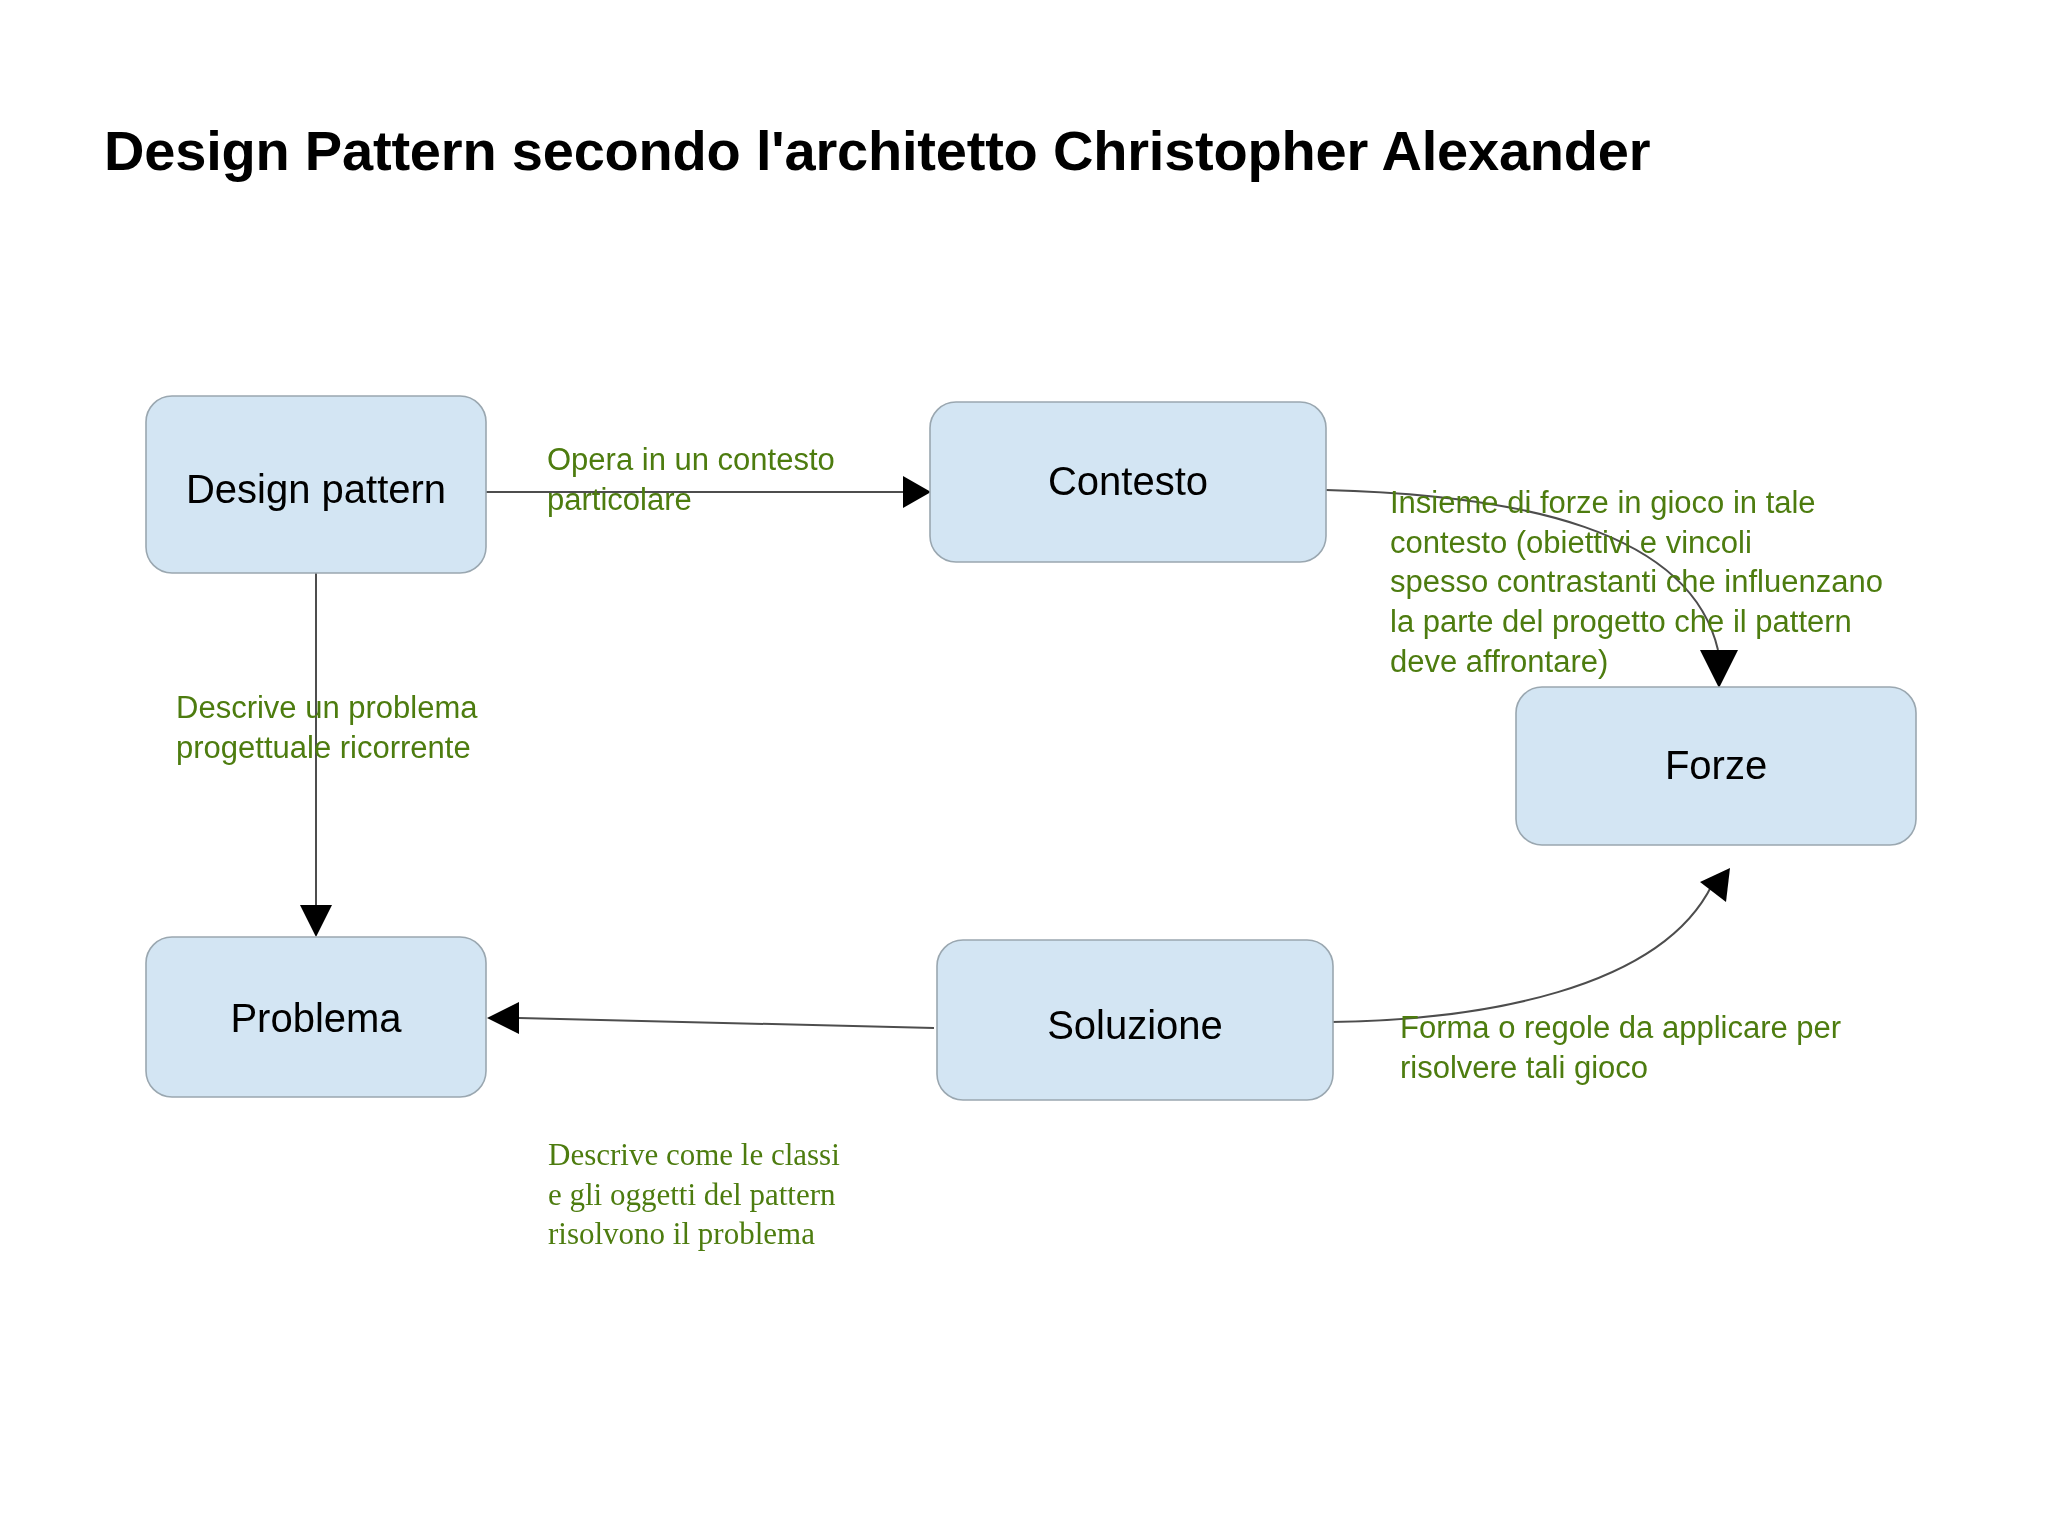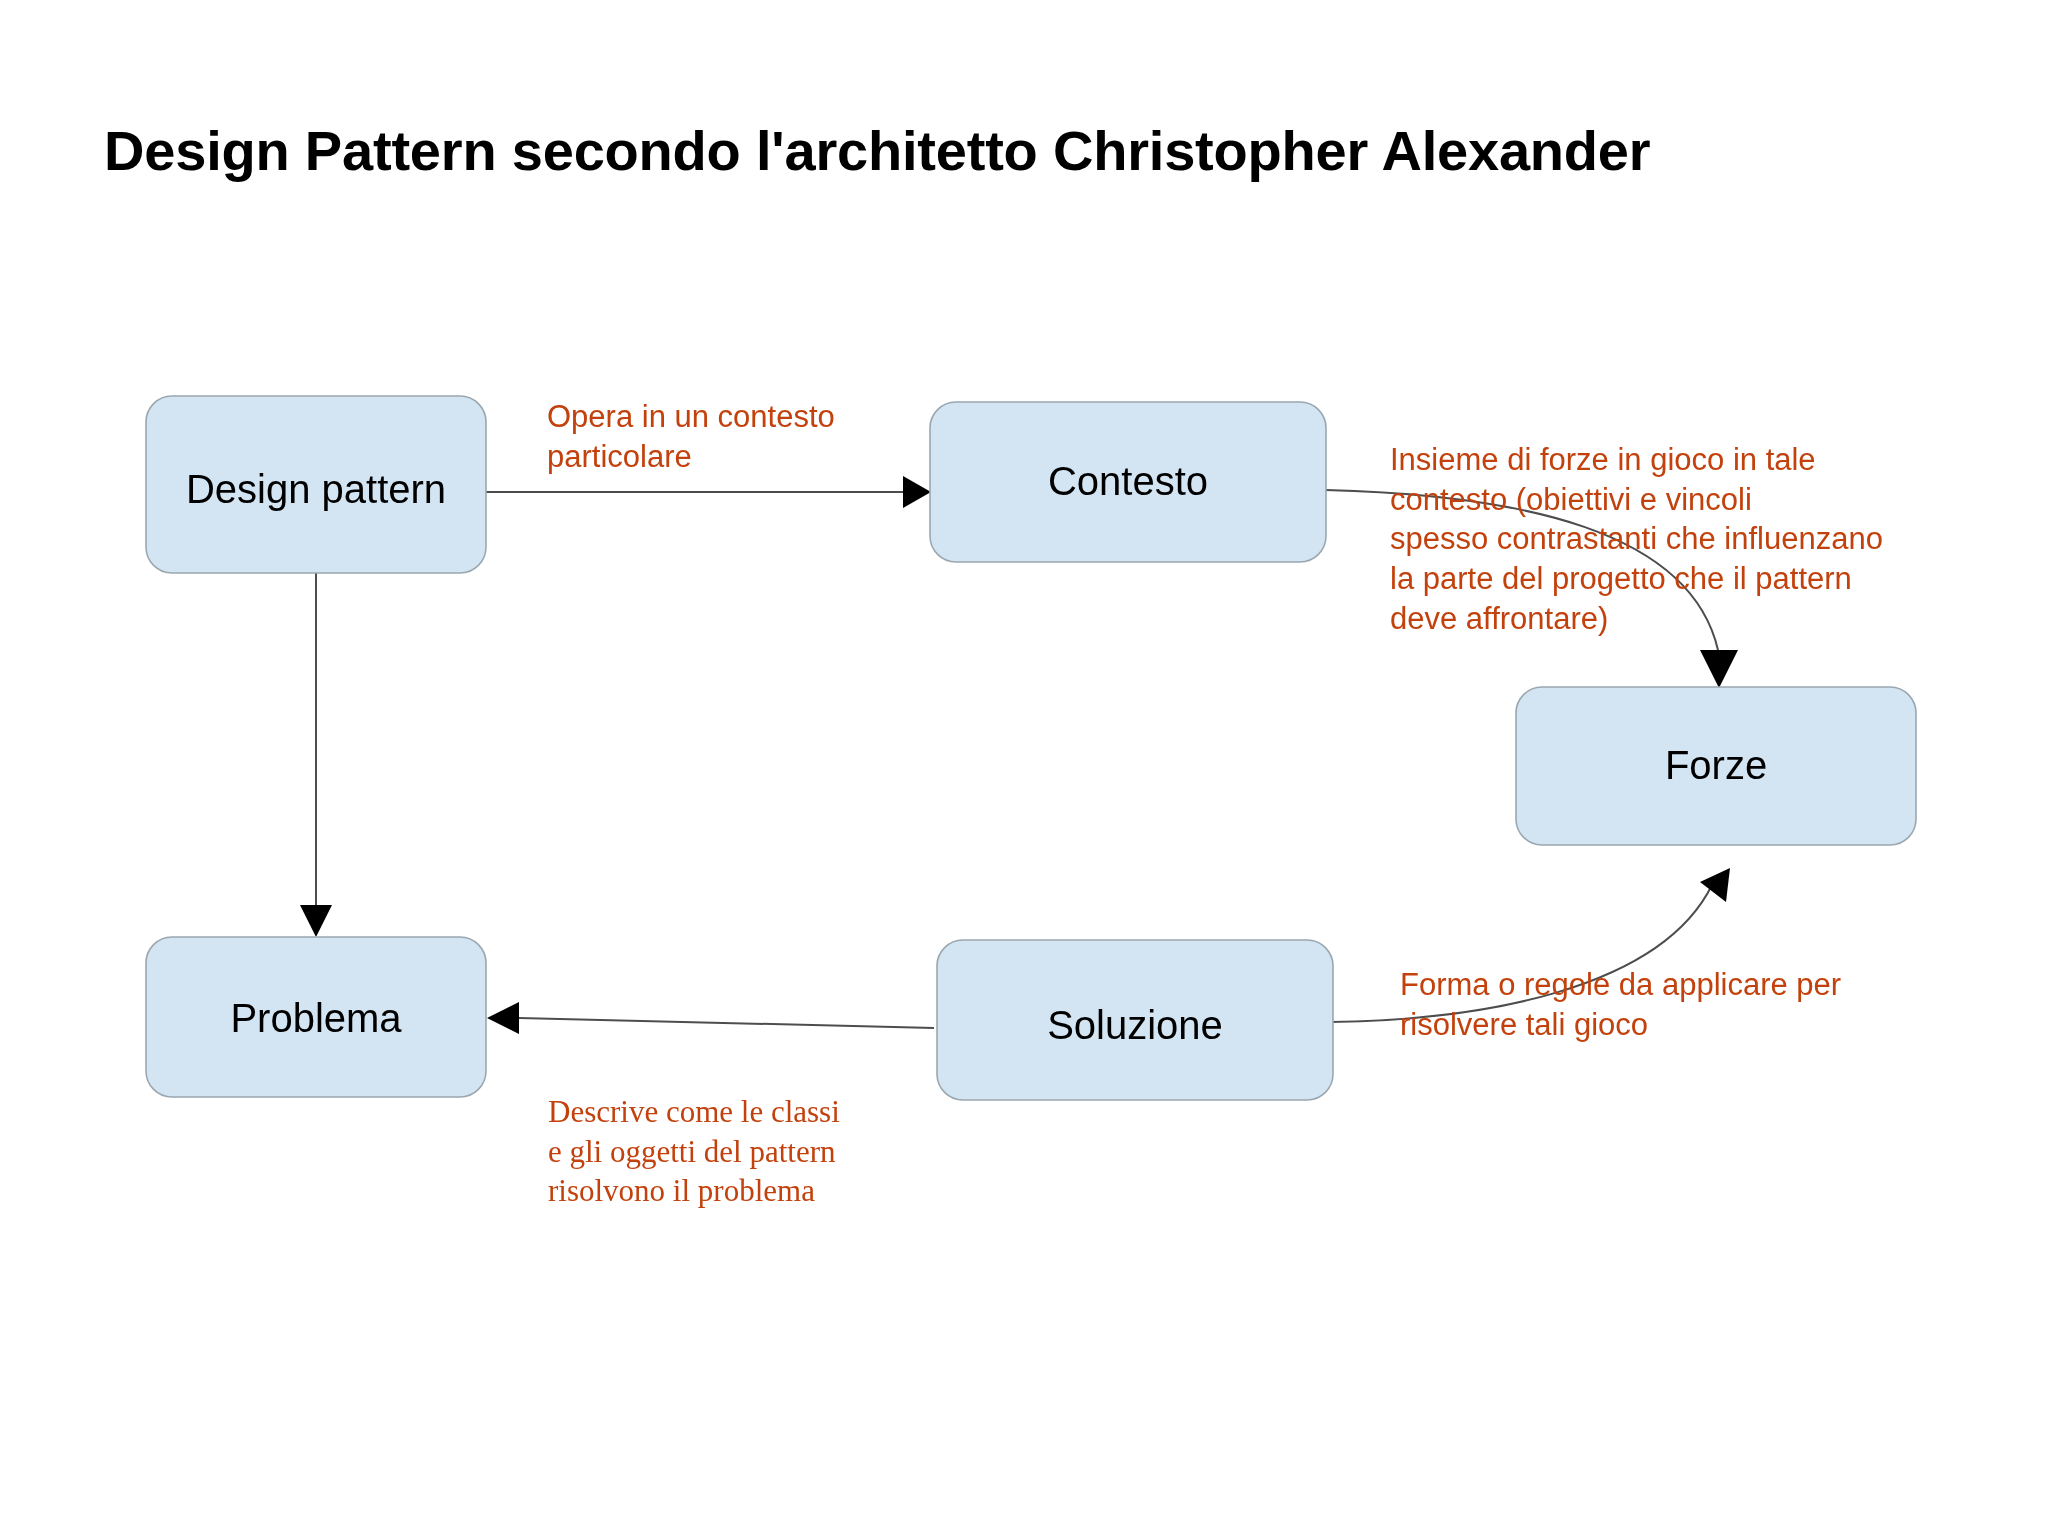--- a/index.html
+++ b/index.html
@@ -57,22 +57,23 @@
   }
   .edge-head {
     fill: #000000;
     stroke: none;
   }
   .edge-label {
     position: absolute;
     font-family: "Liberation Sans", sans-serif;
     font-size: 31px;
     line-height: 1.28;
-    color: #c2410c;
+    color: #4d7c0f;
     white-space: pre-line;
+    margin-top: 43px;
   }
 </style>
 </head>
 <body>
 
 <div id="slide">
 
   <div class="title">Design Pattern secondo l'architetto Christopher Alexander</div>
 
   <svg class="canvas" viewBox="0 0 2048 1535">
@@ -125,20 +126,22 @@
     <g>
       <rect class="node-rect" x="937" y="940" width="396" height="160" rx="26" ry="26"></rect>
       <text class="node-label" x="1135" y="1028">Soluzione</text>
     </g>
 
   </svg>
 
   <div class="edge-label" style="left:547px; top:397px; width:360px;">Opera in un contesto
 particolare</div>
 
+  <div class="edge-label" style="left:176px; top:645px; width:380px;">Descrive un problema
+progettuale ricorrente</div>
 
   <div class="edge-label" style="left:1390px; top:440px; width:660px;">Insieme di forze in gioco in tale
 contesto (obiettivi e vincoli
 spesso contrastanti che influenzano
 la parte del progetto che il pattern
  deve affrontare)</div>
 
   <div class="edge-label" style="left:1400px; top:965px; width:620px;">Forma o regole da applicare per
 risolvere tali gioco</div>
 

